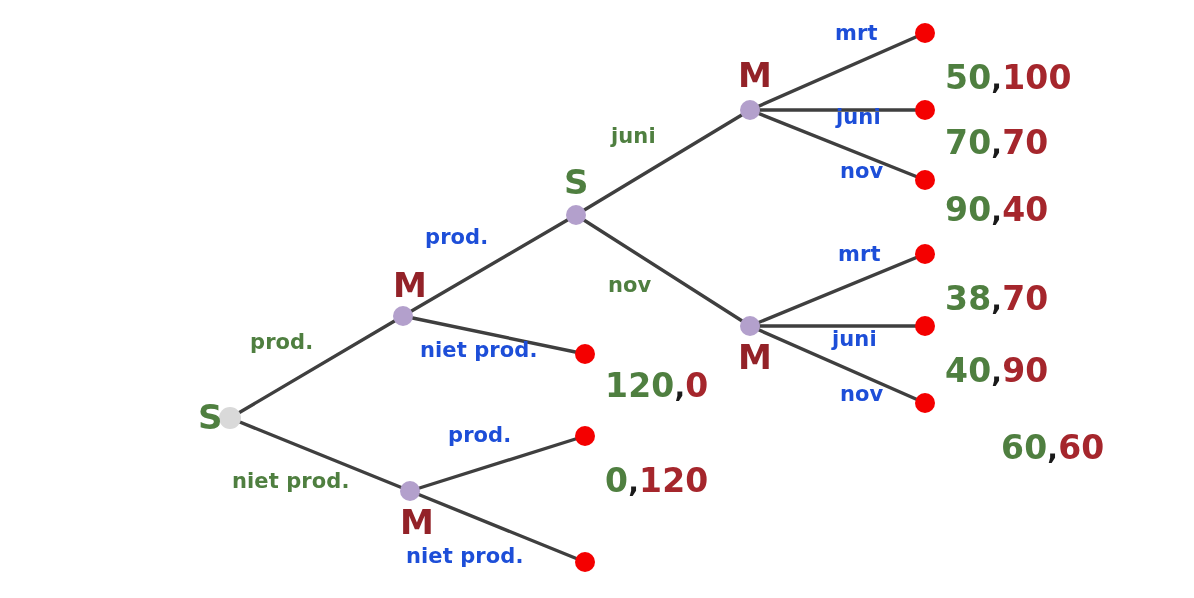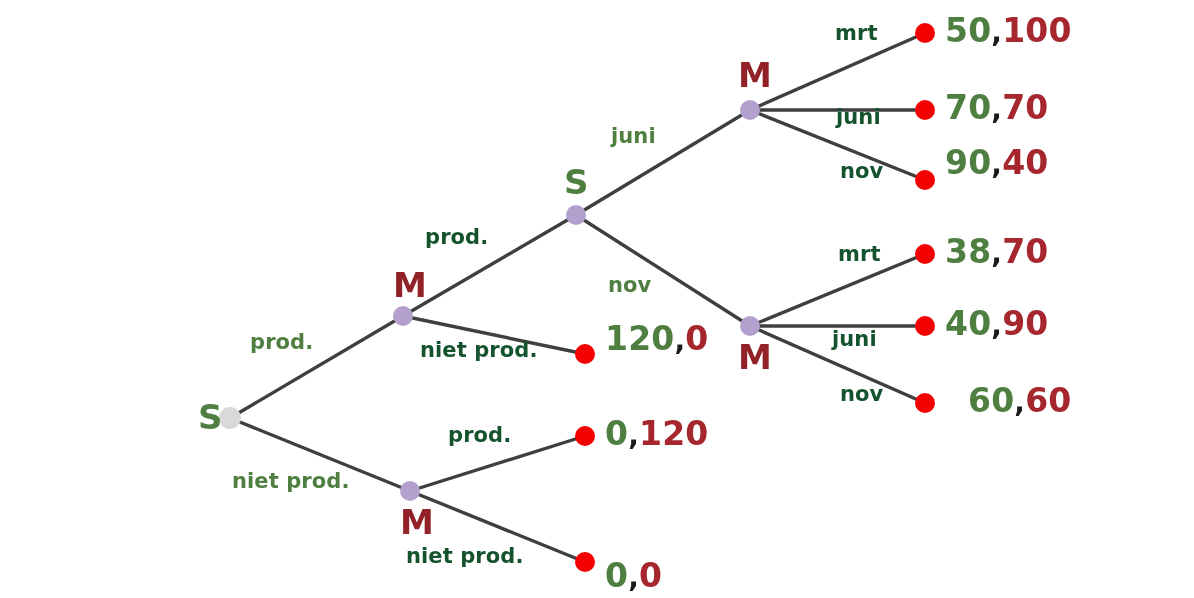--- a/index.html
+++ b/index.html
@@ -42,31 +42,32 @@
     position: absolute;
     white-space: nowrap;
     font-weight: bold;
     line-height: 1;
   }
   .edge-label {
     font-size: 21px;
     letter-spacing: 0.1px;
   }
   .edge-label.green { color: #4f7f40; }
-  .edge-label.red   { color: #14532d; }
+  .edge-label.red   { color: #1d4ed8; }
 
   .node-label {
     font-size: 34px;
   }
   .node-label.green { color: #4f7f40; }
   .node-label.red   { color: #932228; }
 
   .payoff {
     font-size: 33px;
     letter-spacing: 0.2px;
+    margin-top: 47px;
   }
   .payoff .p1 { color: #4f7f40; }
   .payoff .sep { color: #1a1a1a; font-size: 28px; }
   .payoff .p2 { color: #a5262c; }
 </style>
 </head>
 <body>
 
 <div id="tree-canvas">
   <svg id="tree-svg" viewBox="0 0 1194 598" xmlns="http://www.w3.org/2000/svg">
@@ -119,22 +120,22 @@
       <div class="lbl edge-label red" style="left: 840px; top: 384px;">nov</div>
       <div class="lbl edge-label red" style="left: 448px; top: 425px;">prod.</div>
       <div class="lbl edge-label red" style="left: 406px; top: 546px;">niet prod.</div>
       <div class="lbl node-label green" style="left: 198px; top: 400px;">S</div>
       <div class="lbl node-label red" style="left: 393px; top: 268px;">M</div>
       <div class="lbl node-label red" style="left: 400px; top: 505px;">M</div>
       <div class="lbl node-label green" style="left: 564px; top: 165px;">S</div>
       <div class="lbl node-label red" style="left: 738px; top: 58px;">M</div>
       <div class="lbl node-label red" style="left: 738px; top: 340px;">M</div>
       <div class="lbl payoff" style="left: 945px; top: 14px;"><span class="p1">50</span><span class="sep">,</span><span class="p2">100</span></div>
-      <div class="lbl payoff" style="left: 945px; top: 91px; text-align: center;"><span class="p1">70</span><span class="sep">,</span><span class="p2">70</span></div>
+      <div class="lbl payoff" style="left: 945px; top: 79px; text-align: center;"><span class="p1">70</span><span class="sep">,</span><span class="p2">70</span></div>
       <div class="lbl payoff" style="left: 945px; top: 146px;"><span class="p1">90</span><span class="sep">,</span><span class="p2">40</span></div>
       <div class="lbl payoff" style="left: 945px; top: 235px;"><span class="p1">38</span><span class="sep">,</span><span class="p2">70</span></div>
       <div class="lbl payoff" style="left: 945px; top: 307px;"><span class="p1">40</span><span class="sep">,</span><span class="p2">90</span></div>
-      <div class="lbl payoff" style="left: 968px; top: 384px;"><span class="p1">60</span><span class="sep">,</span><span class="p2">60</span></div>
+      <div class="lbl payoff" style="left: 1001px; top: 384px;"><span class="p1">60</span><span class="sep">,</span><span class="p2">60</span></div>
       <div class="lbl payoff" style="left: 605px; top: 322px;"><span class="p1">120</span><span class="sep">,</span><span class="p2">0</span></div>
       <div class="lbl payoff" style="left: 605px; top: 417px;"><span class="p1">0</span><span class="sep">,</span><span class="p2">120</span></div>
       <div class="lbl payoff" style="left: 605px; top: 559px;"><span class="p1">0</span><span class="sep">,</span><span class="p2">0</span></div>
     </div>
 </div>
 
 </body></html>

